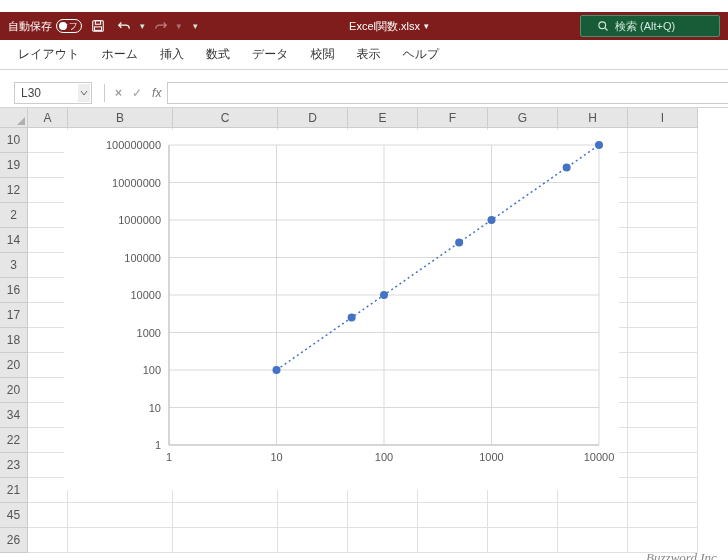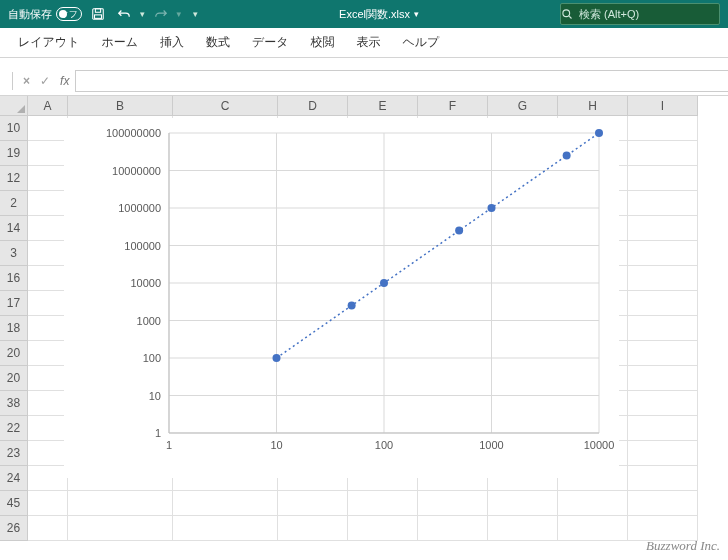--- a/index.html
+++ b/index.html
@@ -1,28 +1,28 @@
 <!DOCTYPE html>
 <html><head>
 <meta charset="utf-8">
 <style>
   * { box-sizing: border-box; margin: 0; padding: 0; }
   body { font-family: "Yu Gothic UI", "Meiryo", sans-serif; font-size: 12px; background: #fff; width: 728px; height: 560px; overflow: hidden; position: relative; }
   
-  .titlebar { background: #0f766e; height: 28px; display: flex; align-items: center; color: #fff; font-size: 11px; }
+  .titlebar { background: #7f1d1d; height: 28px; display: flex; align-items: center; color: #fff; font-size: 11px; margin-top: 12px; }
   .titlebar .left { display: flex; align-items: center; gap: 6px; padding-left: 8px; }
   .autosave { display: flex; align-items: center; gap: 4px; }
   .toggle { width: 26px; height: 14px; border: 1px solid #fff; border-radius: 7px; position: relative; display: flex; align-items: center; }
   .toggle-knob { width: 8px; height: 8px; background: #fff; border-radius: 50%; position: absolute; left: 2px; }
   .toggle-label { font-size: 9px; position: absolute; right: 3px; }
   .qat-btn { width: 20px; height: 20px; display: flex; align-items: center; justify-content: center; }
   .qat-btn svg { width: 14px; height: 14px; }
   .titlebar .mid { flex: 1; text-align: center; display: flex; justify-content: center; align-items: center; gap: 4px; }
   .titlebar .right { padding-right: 8px; }
-  .search { background: #185c37; border: 1px solid #4a9070; border-radius: 2px; padding: 2px 0; display: flex; align-items: center; gap: 6px; width: 160px; height: 22px; }
+  .search { background: #185c37; border: 1px solid #4a9070; border-radius: 2px; padding: 2px 16px; display: flex; align-items: center; gap: 6px; width: 140px; height: 22px; }
   .search svg { width: 12px; height: 12px; }
   
   .ribbon-tabs { height: 30px; background: #fff; display: flex; align-items: center; gap: 22px; padding-left: 18px; font-size: 12px; color: #333; border-bottom: 1px solid #d4d4d4; }
   .ribbon-tabs span { cursor: pointer; }
   
   .formula-row { height: 30px; border-bottom: 1px solid #d4d4d4; display: flex; align-items: center; background: #fff; margin-top: 8px; }
   .namebox { width: 78px; height: 22px; border: 1px solid #ccc; margin-left: 14px; padding-left: 6px; display: flex; align-items: center; justify-content: space-between; padding-right: 1px; font-size: 12px; color: #444; background: #fff; }
   .namebox .dd { width: 12px; background: #eee; height: 18px; display: flex; align-items: center; justify-content: center; }
   .fx-controls { display: flex; align-items: center; gap: 10px; margin-left: 12px; color: #a0a0a0; }
   .fx-controls .sep { width: 1px; height: 18px; background: #ccc; }
@@ -103,20 +103,28 @@
   <span>ホーム</span>
   <span>挿入</span>
   <span>数式</span>
   <span>データ</span>
   <span>校閲</span>
   <span>表示</span>
   <span>ヘルプ</span>
 </div>
 
 <div class="formula-row">
+  <div class="namebox">
+    <span>L30</span>
+    <span class="dd">
+        <svg width="8" height="8" viewBox="0 0 8 8">
+          <path d="M1 2 L4 6 L7 2" fill="none" stroke="#666" stroke-width="1"></path>
+        </svg>
+      </span>
+  </div>
   <div class="fx-controls">
     <span class="sep"></span>
     <span style="font-weight:bold">×</span>
     <span>✓</span>
     <span class="fx-label">fx</span>
   </div>
   <div class="formula-input"></div>
 </div>
 
 <div class="sheet" id="sheet">
@@ -141,24 +149,24 @@
           <div class="row-h">19</div>
           <div class="row-h">12</div>
           <div class="row-h">2</div>
           <div class="row-h">14</div>
           <div class="row-h">3</div>
           <div class="row-h">16</div>
           <div class="row-h">17</div>
           <div class="row-h">18</div>
           <div class="row-h">20</div>
           <div class="row-h">20</div>
-          <div class="row-h">38</div>
+          <div class="row-h">34</div>
           <div class="row-h">22</div>
           <div class="row-h">23</div>
-          <div class="row-h">24</div>
+          <div class="row-h">21</div>
           <div class="row-h">45</div>
           <div class="row-h">26</div>
         </div>
       <div class="cells" id="cells">
           <div class="cell-row">
             <div class="cell col-A" style="width: 40px;"></div>
             <div class="cell col-B" style="width: 105px;"></div>
             <div class="cell col-C" style="width: 105px;"></div>
             <div class="cell col-D" style="width: 70px;"></div>
             <div class="cell col-E" style="width: 70px;"></div>

